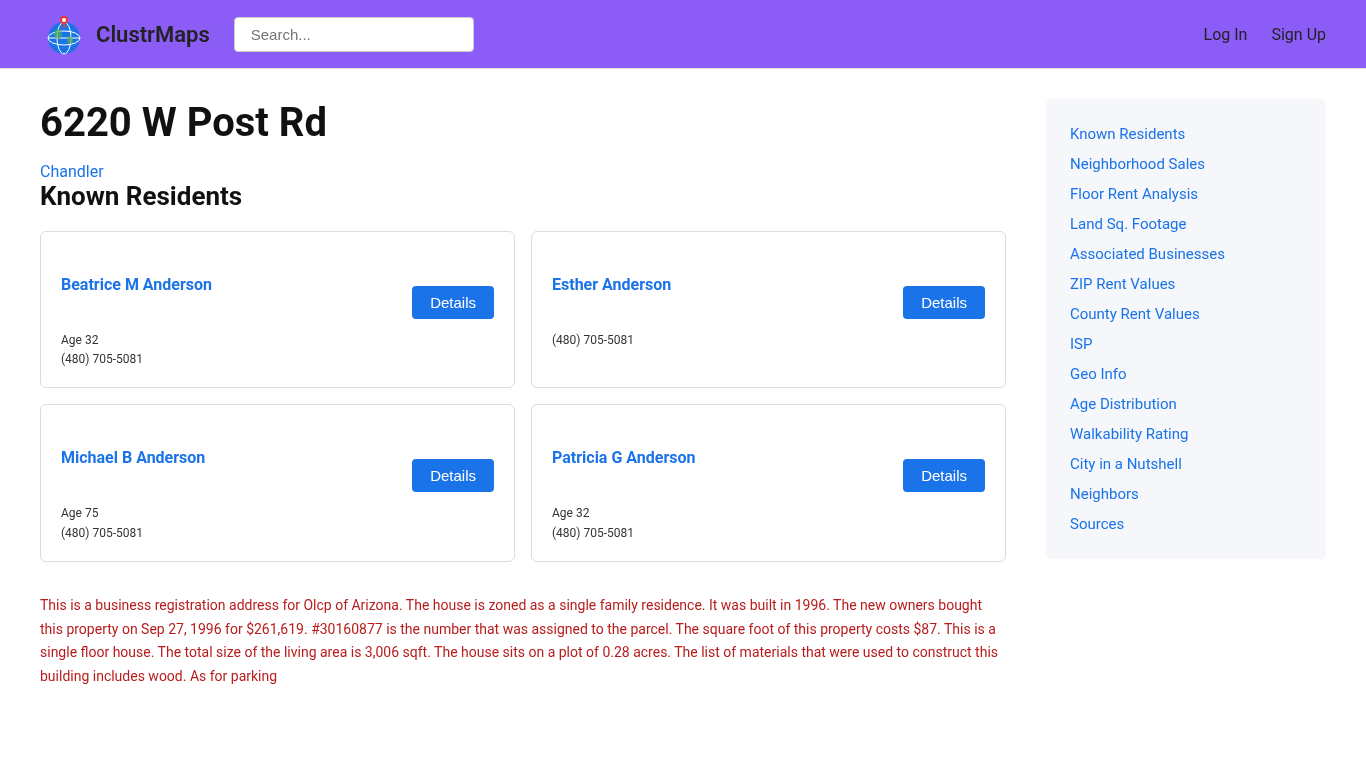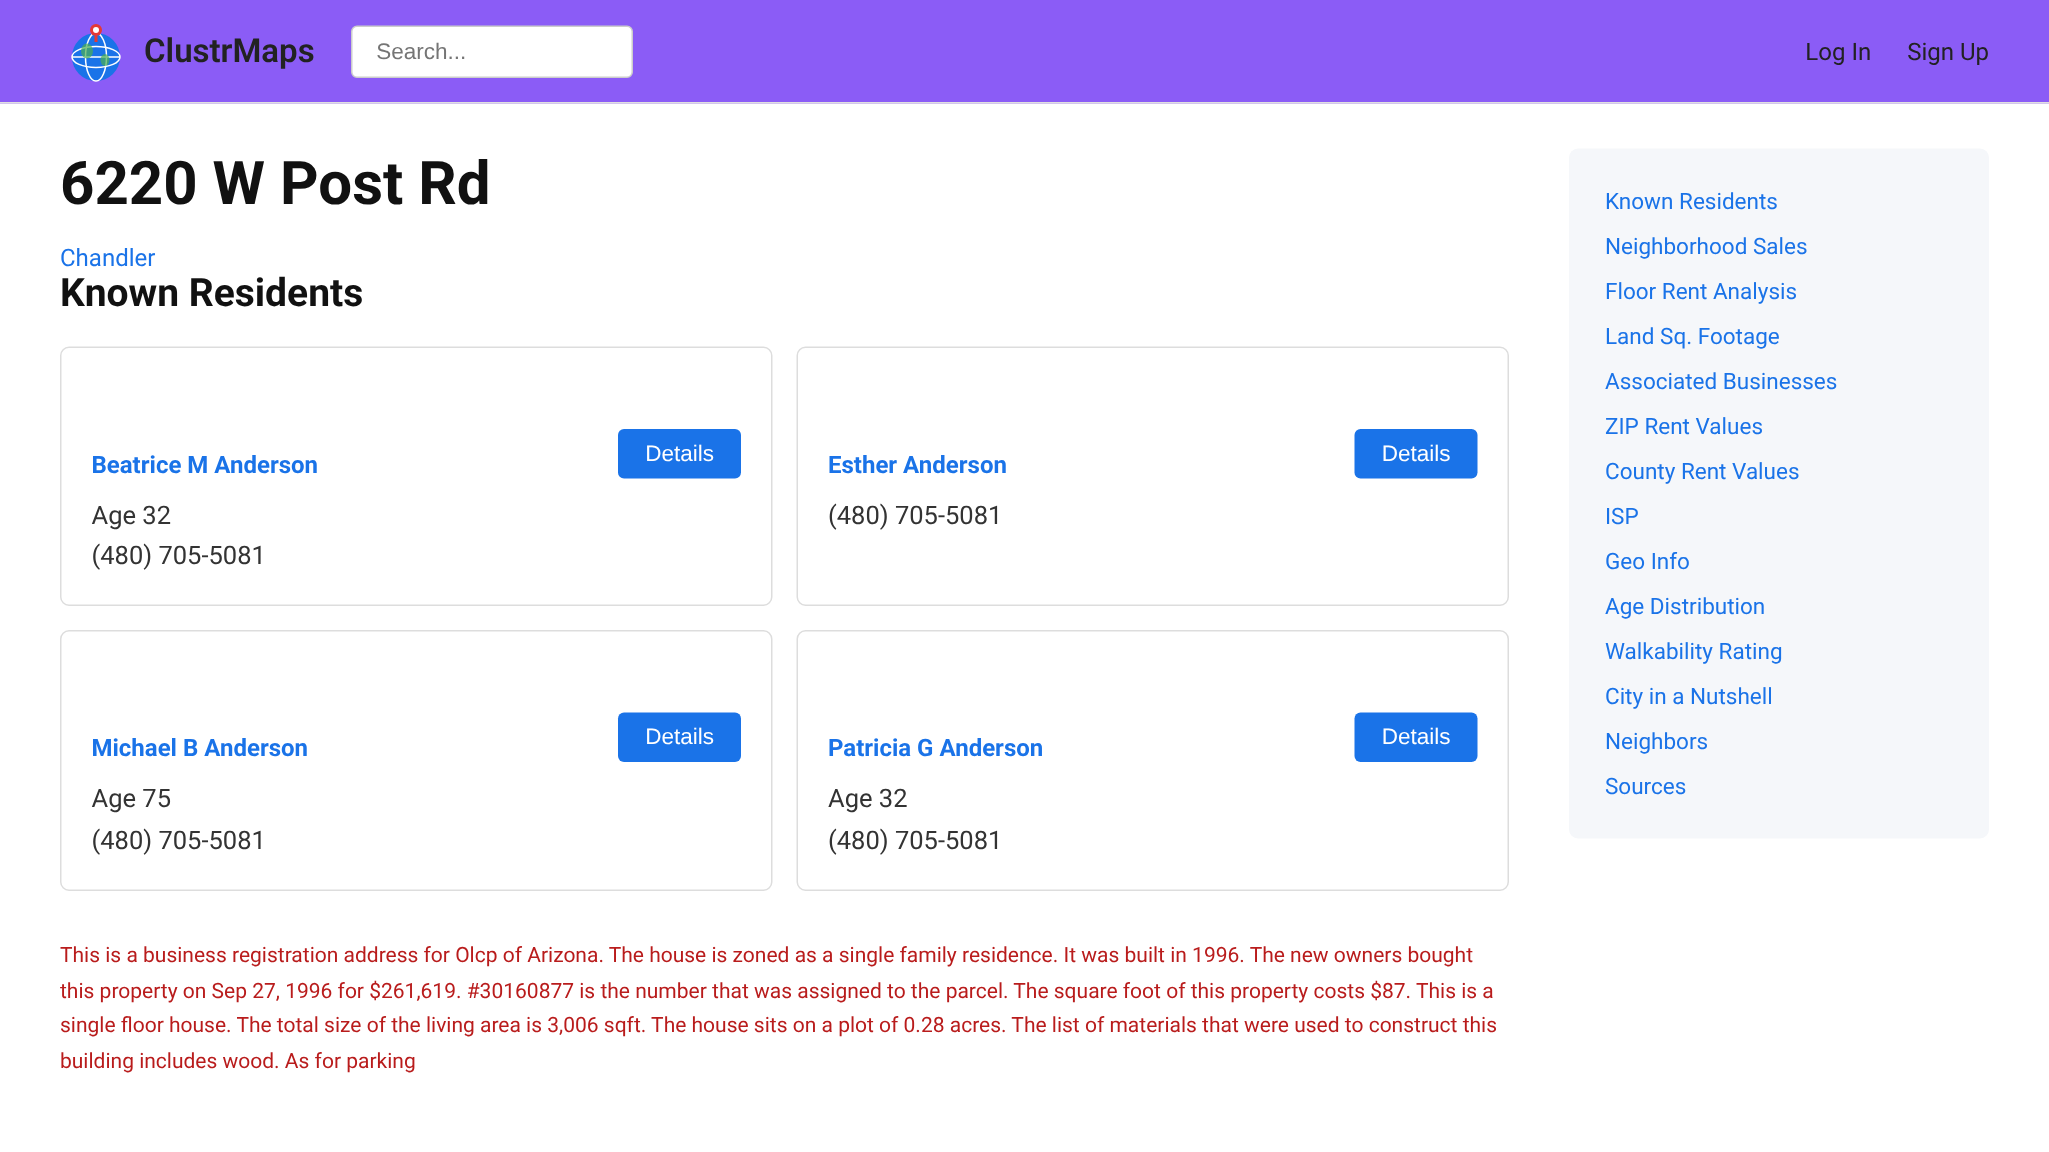--- a/index.html
+++ b/index.html
@@ -41,21 +41,21 @@
       font-weight: 600;
       color: #222;
     }
 
     .search-box {
       border: 1px solid #ccc;
       border-radius: 4px;
       padding: 8px 16px;
       font-size: 15px;
       color: #888;
-      width: 188px;
+      width: 240px;
       outline: none;
     }
 
     .header-nav {
       margin-left: auto;
       display: flex;
       gap: 24px;
       align-items: flex-end;
     }
 
@@ -113,21 +113,21 @@
 
     .resident-card {
       border: 1px solid #ddd;
       border-radius: 6px;
       padding: 18px 20px;
       background: #fff;
     }
 
     .resident-card-header {
       display: flex;
-      align-items: flex-end;
+      align-items: center;
       justify-content: space-between;
       margin-bottom: 12px;
     }
 
     .resident-name {
       color: #1a73e8;
       font-weight: 700;
       font-size: 16px;
       cursor: pointer;
     }
@@ -137,21 +137,21 @@
       color: #fff;
       border: none;
       border-radius: 4px;
       padding: 8px 18px;
       font-size: 15px;
       cursor: pointer;
       margin-top: 36px;
     }
 
     .resident-info {
-      font-size: 17px;
+      font-size: 12px;
       color: #333;
       line-height: 1.6;
     }
 
     
     .description-text {
       font-size: 14px;
       color: #b91c1c;
       line-height: 1.7;
     }

